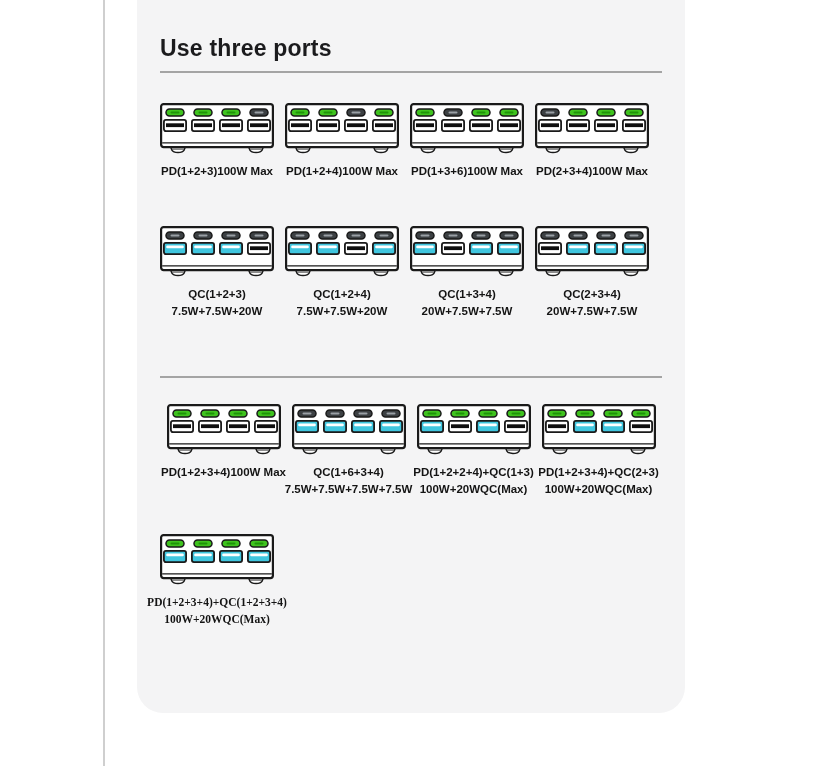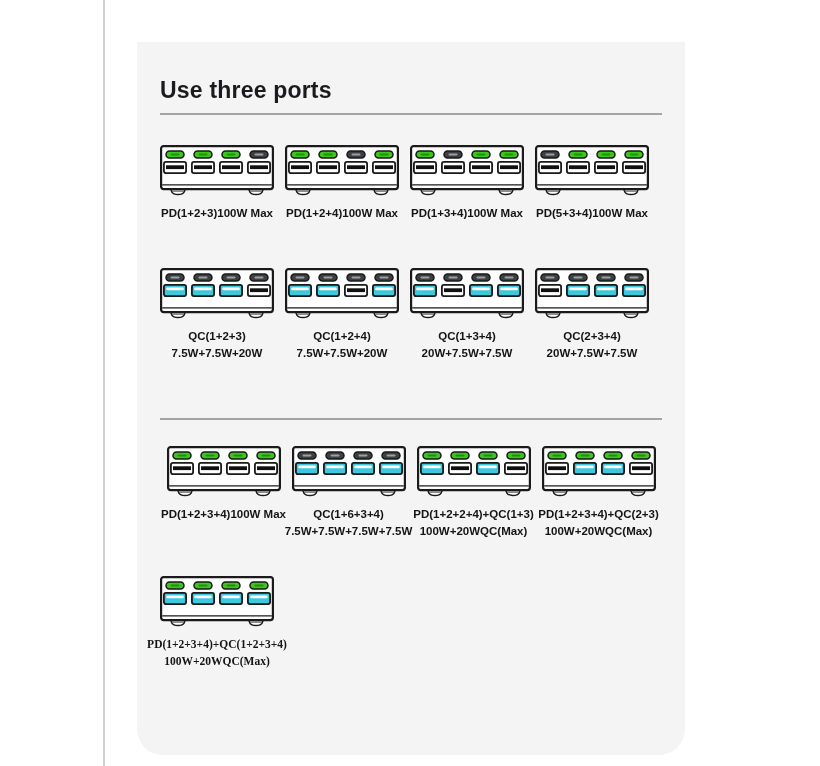--- a/index.html
+++ b/index.html
@@ -15,21 +15,20 @@
     width: 2px; height: 766px;
     background: #cfcfcf;
   }
   .card {
     position: absolute; left: 137px; top: 0;
     width: 548px; height: 713px;
     background: #f4f4f5;
     border-radius: 0 0 26px 26px;
     box-sizing: border-box;
     padding: 34px 23px 0 23px;
-    margin-top: 42px;
   }
   .section-title {
     margin: 0;
     font-size: 23px;
     font-weight: bold;
     color: #1b1b1d;
     letter-spacing: 0.2px;
     line-height: 28px;
   }
   .section-rule {
@@ -160,21 +159,21 @@
             <rect x="3.9" y="16.9" width="22.2" height="11.2" rx="2" fill="#ffffff" stroke="#1a1a1a" stroke-width="1.8"></rect>
             <rect x="6" y="20.3" width="18" height="3.8" fill="#101010"></rect>
             <rect x="31.9" y="16.9" width="22.2" height="11.2" rx="2" fill="#ffffff" stroke="#1a1a1a" stroke-width="1.8"></rect>
             <rect x="34" y="20.3" width="18" height="3.8" fill="#101010"></rect>
             <rect x="59.9" y="16.9" width="22.2" height="11.2" rx="2" fill="#ffffff" stroke="#1a1a1a" stroke-width="1.8"></rect>
             <rect x="62" y="20.3" width="18" height="3.8" fill="#101010"></rect>
             <rect x="87.9" y="16.9" width="22.2" height="11.2" rx="2" fill="#ffffff" stroke="#1a1a1a" stroke-width="1.8"></rect>
             <rect x="90" y="20.3" width="18" height="3.8" fill="#101010"></rect>
           </svg>
           <div class="device-label">
-            <div>PD(1+3+4)100W Max</div>
+            <div>PD(1+3+6)100W Max</div>
           </div>
         </div>
         <div class="device-col">
           <svg viewBox="0 0 114 53" class="device-svg">
             <rect x="1.1" y="1.1" width="111.8" height="43" rx="2.5" fill="#ffffff" stroke="#1a1a1a" stroke-width="2.2"></rect>
             <line x1="2.2" y1="39.8" x2="111.8" y2="39.8" stroke="#1a1a1a" stroke-width="1.3"></line>
             <g transform="translate(10,44.2)">
               <path d="M0.7 0 H15.3 L14.3 2.6 A6.6 3.8 0 0 1 1.7 2.6 Z" fill="#ffffff" stroke="#1a1a1a" stroke-width="1.4"></path>
               <line x1="1.4" y1="1.8" x2="14.6" y2="1.8" stroke="#1a1a1a" stroke-width="1"></line>
             </g>
@@ -193,21 +192,21 @@
             <rect x="3.9" y="16.9" width="22.2" height="11.2" rx="2" fill="#ffffff" stroke="#1a1a1a" stroke-width="1.8"></rect>
             <rect x="6" y="20.3" width="18" height="3.8" fill="#101010"></rect>
             <rect x="31.9" y="16.9" width="22.2" height="11.2" rx="2" fill="#ffffff" stroke="#1a1a1a" stroke-width="1.8"></rect>
             <rect x="34" y="20.3" width="18" height="3.8" fill="#101010"></rect>
             <rect x="59.9" y="16.9" width="22.2" height="11.2" rx="2" fill="#ffffff" stroke="#1a1a1a" stroke-width="1.8"></rect>
             <rect x="62" y="20.3" width="18" height="3.8" fill="#101010"></rect>
             <rect x="87.9" y="16.9" width="22.2" height="11.2" rx="2" fill="#ffffff" stroke="#1a1a1a" stroke-width="1.8"></rect>
             <rect x="90" y="20.3" width="18" height="3.8" fill="#101010"></rect>
           </svg>
           <div class="device-label">
-            <div>PD(5+3+4)100W Max</div>
+            <div>PD(2+3+4)100W Max</div>
           </div>
         </div>
       </div>
     <div class="device-row mt-row2">
         <div class="device-col">
           <svg viewBox="0 0 114 53" class="device-svg">
             <rect x="1.1" y="1.1" width="111.8" height="43" rx="2.5" fill="#ffffff" stroke="#1a1a1a" stroke-width="2.2"></rect>
             <line x1="2.2" y1="39.8" x2="111.8" y2="39.8" stroke="#1a1a1a" stroke-width="1.3"></line>
             <g transform="translate(10,44.2)">
               <path d="M0.7 0 H15.3 L14.3 2.6 A6.6 3.8 0 0 1 1.7 2.6 Z" fill="#ffffff" stroke="#1a1a1a" stroke-width="1.4"></path>

